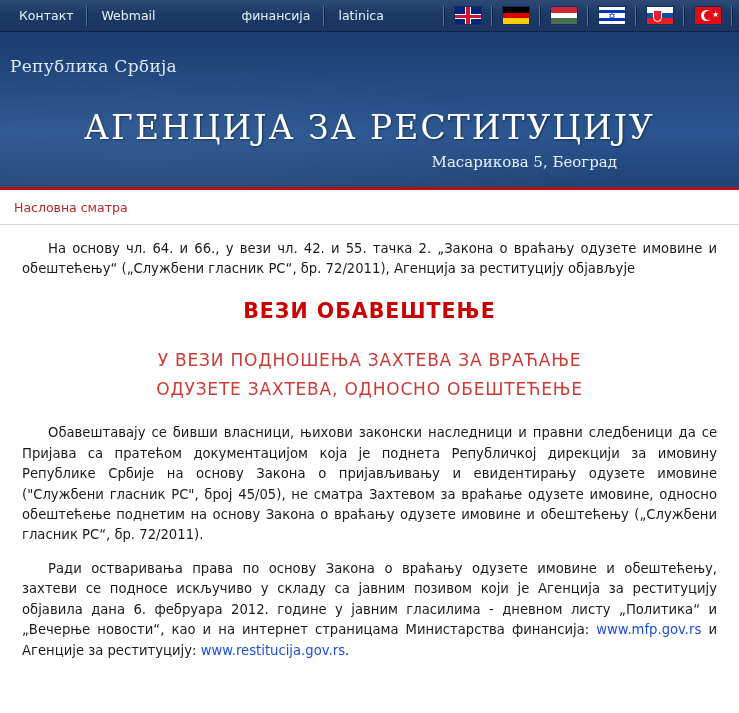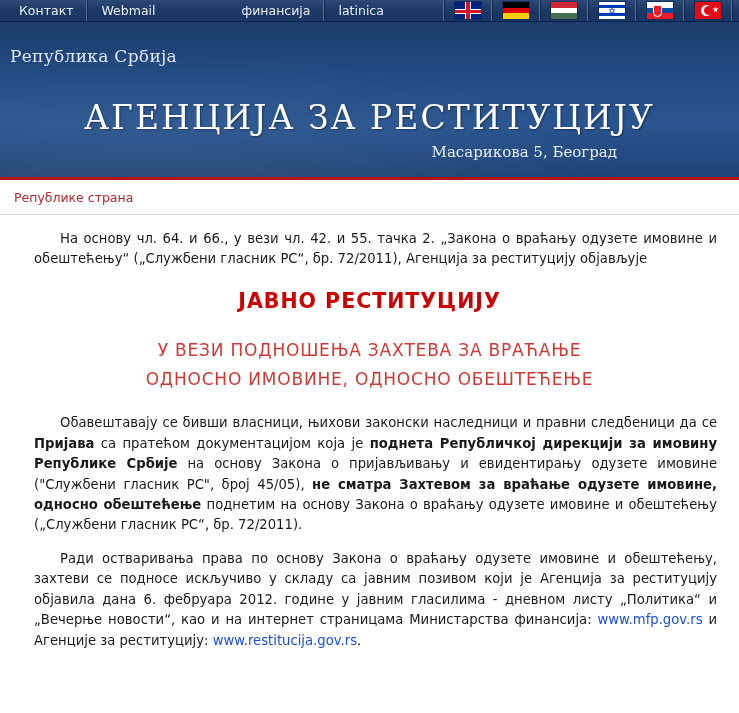--- a/index.html
+++ b/index.html
@@ -9,21 +9,21 @@
   body {
     width: 739px;
     height: 713px;
     background: #ffffff;
     font-family: "DejaVu Sans", "Liberation Sans", sans-serif;
     overflow: hidden;
   }
 
   
   .topbar {
-    height: 22px;
+    height: 32px;
     background: linear-gradient(to bottom, #2d4a77 0%, #1d3a66 45%, #173463 100%);
     border-bottom: 1px solid #0d2346;
     display: flex;
     align-items: center;
     padding: 0 6px;
     box-sizing: border-box;
   }
   .topbar a.navlink {
     color: #e8eef6;
     font-size: 12.5px;
@@ -153,42 +153,42 @@
 
   
   .content {
     padding: 14px 22px 0 22px;
     box-sizing: border-box;
     color: #1a1a1a;
     font-size: 13.2px;
     line-height: 1.55;
   }
   .content p {
-    margin: 0 0 13px 12px;
+    margin: 0 0 13px 0;
     text-align: justify;
     text-indent: 26px;
   }
 
   .notice-title {
     text-align: center;
     color: #cc0000;
     font-weight: bold;
     font-size: 20.5px;
     letter-spacing: 1px;
     margin: 16px 0 18px 0;
   }
   .notice-sub {
     text-align: center;
     color: #cc3a36;
     font-size: 17px;
     letter-spacing: 0.8px;
     line-height: 1.75;
     margin: 0 0 18px 0;
   }
-  .b { font-weight: bold; }
+  .b { font-weight: normal; }
   .content a.inline-link {
     color: #1d4ed8;
     text-decoration: none;
   }
 </style>
 </head>
 <body>
 
 <div class="topbar">
   <a class="navlink" href="#">Контакт</a>
@@ -229,31 +229,31 @@
   </span>
 </div>
 
 <div class="banner">
   <div class="republic">Република Србија</div>
   <div class="agency-title">АГЕНЦИЈА ЗА РЕСТИТУЦИЈУ</div>
   <div class="address">Масарикова 5, Београд</div>
 </div>
 
 <div class="breadcrumb-bar">
-  <a href="#">Републике страна</a>
+  <a href="#">Насловна сматра</a>
 </div>
 
 <div class="content">
 
   <p>На основу чл. 64. и 66., у вези чл. 42. и 55. тачка 2. „Закона о враћању одузете имовине и обештећењу“ („Службени гласник РС“, бр. 72/2011), Агенција за реституцију објављује</p>
 
-  <div class="notice-title">ЈАВНО РЕСТИТУЦИЈУ</div>
+  <div class="notice-title">ВЕЗИ ОБАВЕШТЕЊЕ</div>
 
   <div class="notice-sub">
     <span>У ВЕЗИ ПОДНОШЕЊА ЗАХТЕВА ЗА ВРАЋАЊЕ</span><br>
-    <span>ОДНОСНО ИМОВИНЕ, ОДНОСНО ОБЕШТЕЋЕЊЕ</span>
+    <span>ОДУЗЕТЕ ЗАХТЕВА, ОДНОСНО ОБЕШТЕЋЕЊЕ</span>
   </div>
 
   <p><span>Обавештавају се бивши власници, њихови законски наследници и правни следбеници да се </span><span class="b">Пријава</span><span> са пратећом документацијом која је </span><span class="b">поднета Републичкој дирекцији за имовину Републике Србије</span><span> на основу Закона о пријављивању и евидентирању одузете имовине ("Службени гласник РС", број 45/05), </span><span class="b">не сматра Захтевом за враћање одузете имовине, односно обештећење</span><span> поднетим на основу Закона о враћању одузете имовине и обештећењу („Службени гласник РС“, бр. 72/2011).</span></p>
 
   <p><span>Ради остваривања права по основу Закона о враћању одузете имовине и обештећењу, захтеви се подносе искључиво у складу са јавним позивом који је Агенција за реституцију објавила дана 6. фебруара 2012. године у јавним гласилима - дневном листу „Политика“ и „Вечерње новости“, као и на интернет страницама Министарства финансија: </span><a class="inline-link" href="#">www.mfp.gov.rs</a><span> и Агенције за реституцију: </span><a class="inline-link" href="#">www.restitucija.gov.rs</a><span>.</span></p>
 
 </div>
 
 </body></html>

